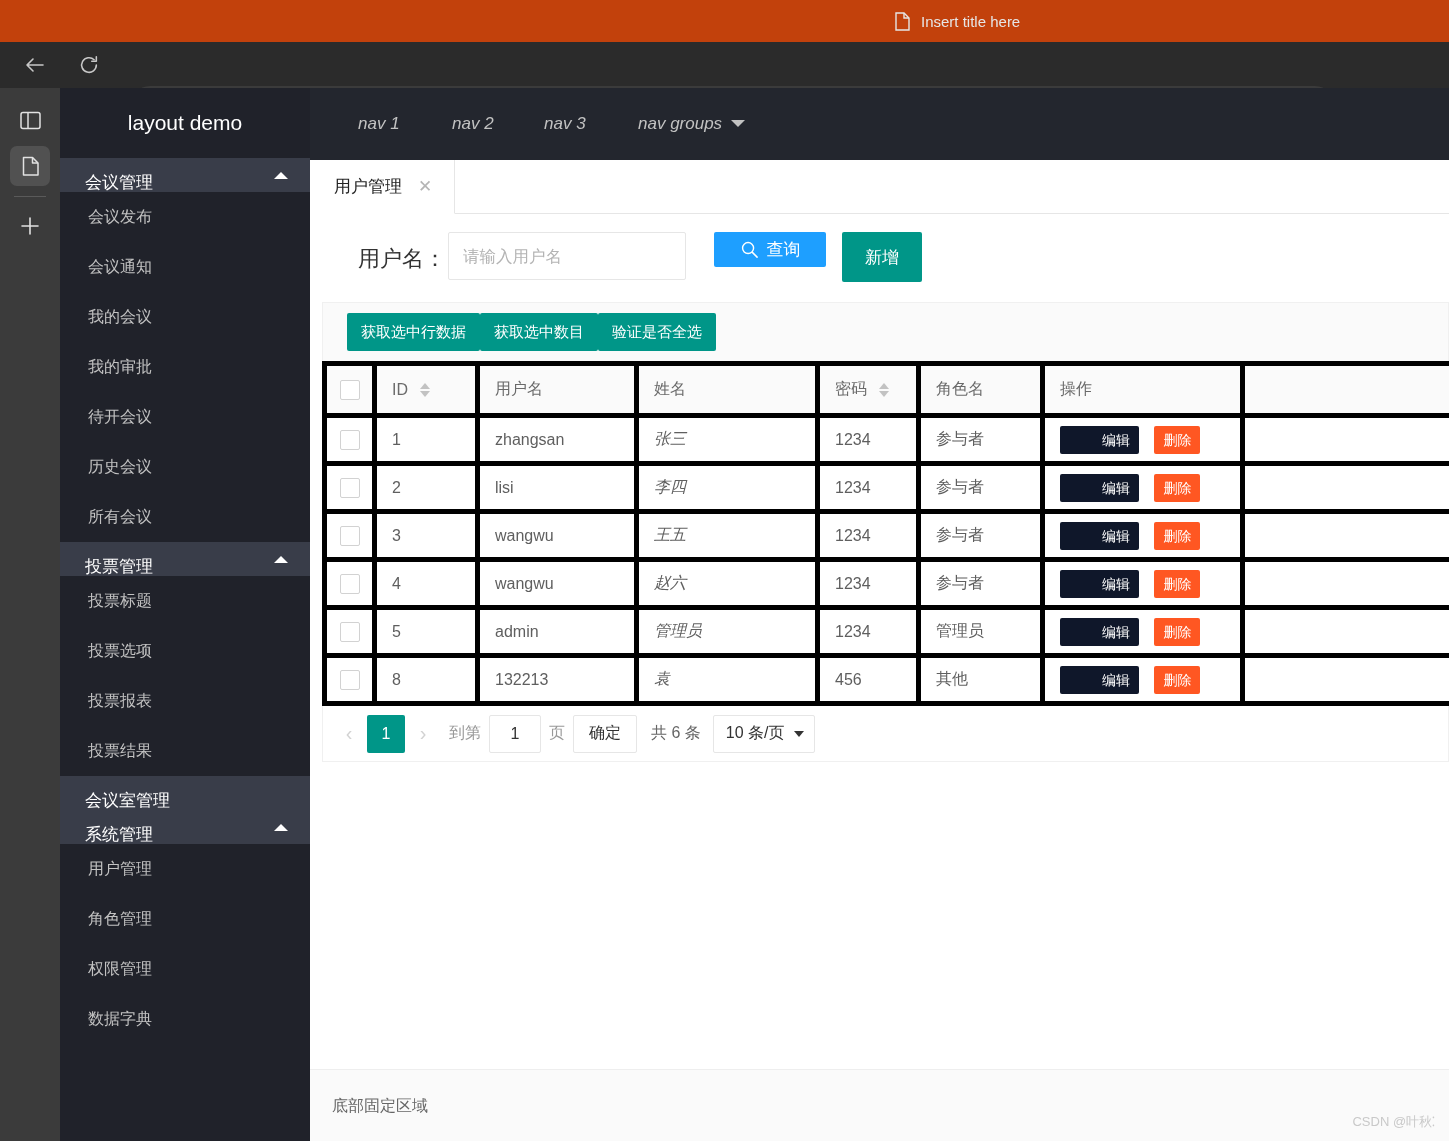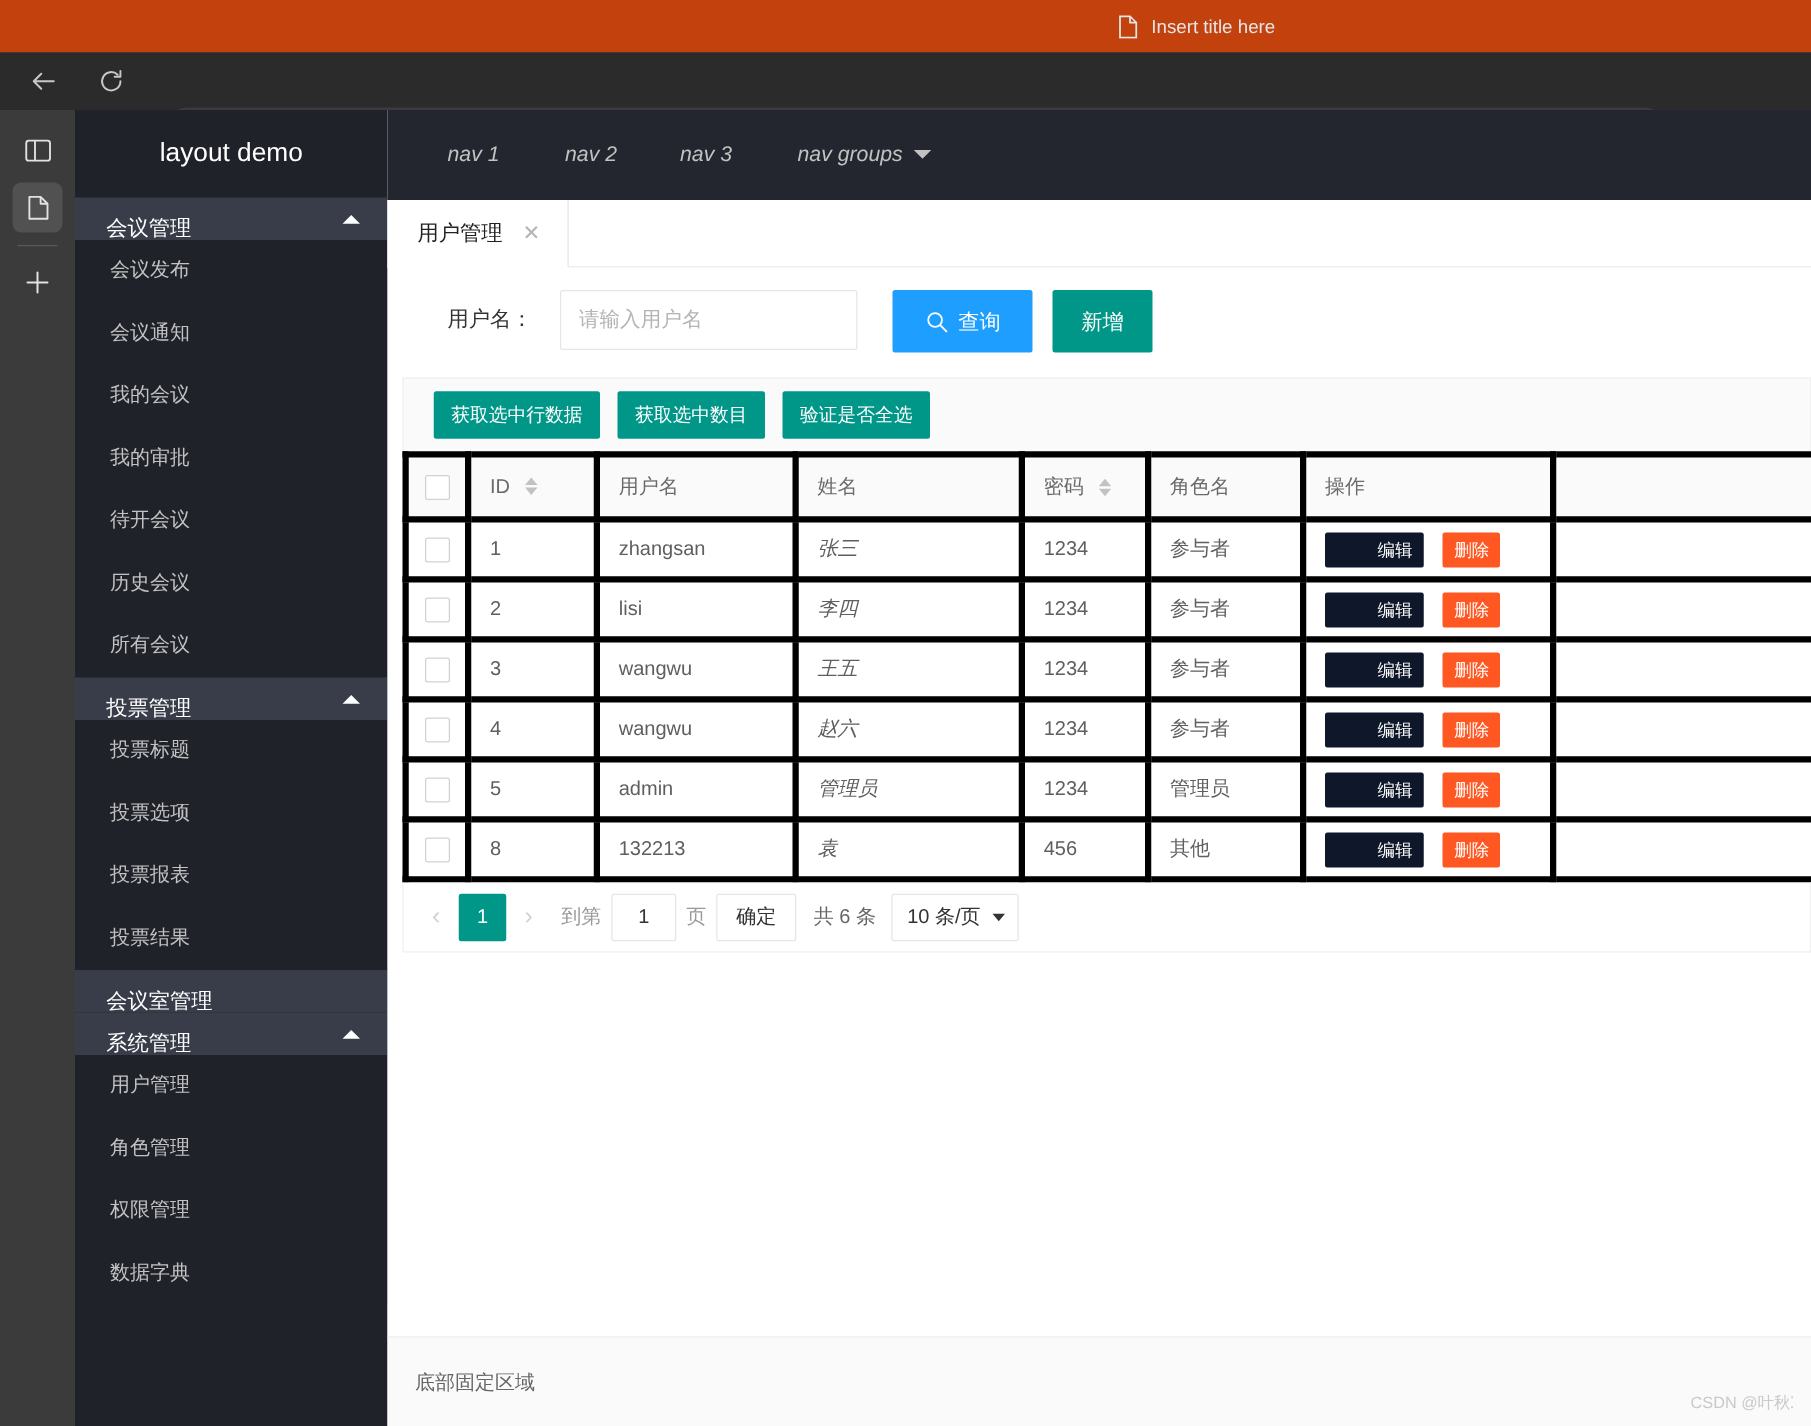--- a/index.html
+++ b/index.html
@@ -154,51 +154,51 @@
   .content {
     position: absolute; left: 250px; top: 126px; width: 1139px; height: 855px;
     background: #ffffff; overflow: hidden;
   }
 
   .searchbar {
     position: absolute; left: 0; top: 0; width: 1139px; height: 88px;
   }
   .sb-label {
     position: absolute; left: 48px; top: 30px;
-    font-size: 17px; color: #333333;
+    font-size: 22px; color: #333333;
   }
   .sb-input {
     position: absolute; left: 138px; top: 18px; width: 238px; height: 48px;
     border: 1px solid #e6e6e6; border-radius: 2px;
     padding: 0 14px; font-size: 16.5px; color: #333;
     font-family: "Liberation Sans", sans-serif;
     background: #ffffff; outline: none;
   }
   .sb-input::placeholder { color: #b4b4b4; }
   .btn-search {
-    position: absolute; left: 404px; top: 18px; width: 112px; height: 50px;
+    position: absolute; left: 404px; top: 18px; width: 112px; height: 35px;
     background: #1E9FFF; color: #ffffff; border: none; border-radius: 2px;
     font-size: 17px; cursor: pointer; display: flex;
     align-items: center; justify-content: center; gap: 8px;
     font-family: "Liberation Sans", sans-serif;
   }
   .btn-add {
     position: absolute; left: 532px; top: 18px; width: 80px; height: 50px;
     background: #009688; color: #ffffff; border: none; border-radius: 2px;
     font-size: 17px; cursor: pointer;
     font-family: "Liberation Sans", sans-serif;
   }
 
   
   .table-wrap {
     position: absolute; left: 12px; top: 88px; width: 1127px;
   }
   .tbl-toolbar {
     height: 59px; background: #fafafa; border: 1px solid #f0f0f0;
-    border-bottom: none; display: flex; align-items: center; gap: 14px;
+    border-bottom: none; display: flex; align-items: center; 
     padding-left: 24px;
   }
   .btn-tool {
     height: 38px; padding: 0 14px; background: #009688; color: #ffffff;
     border: none; border-radius: 2px; font-size: 15px; cursor: pointer;
     font-family: "Liberation Sans", sans-serif;
   }
 
   table.grid { border-collapse: collapse; width: 1127px; table-layout: fixed; }
   table.grid th, table.grid td {

